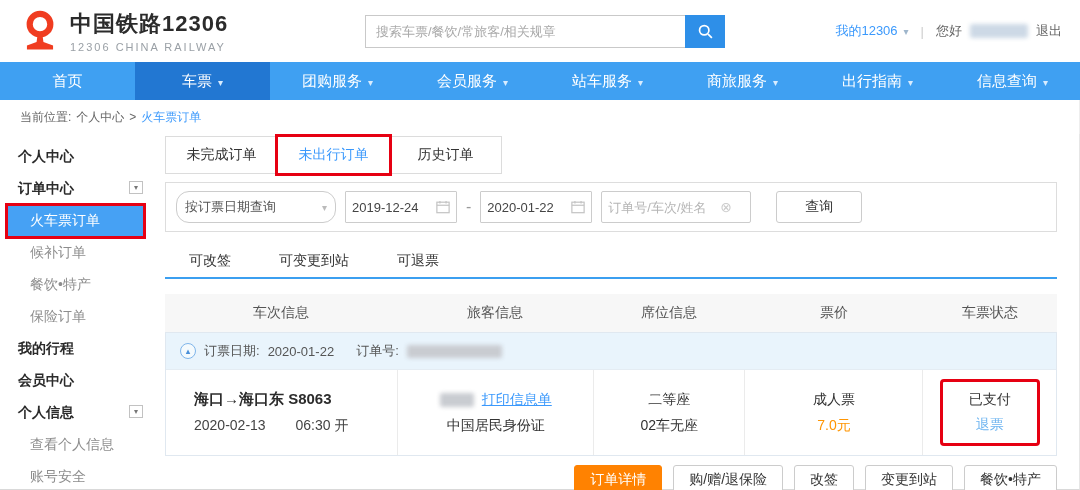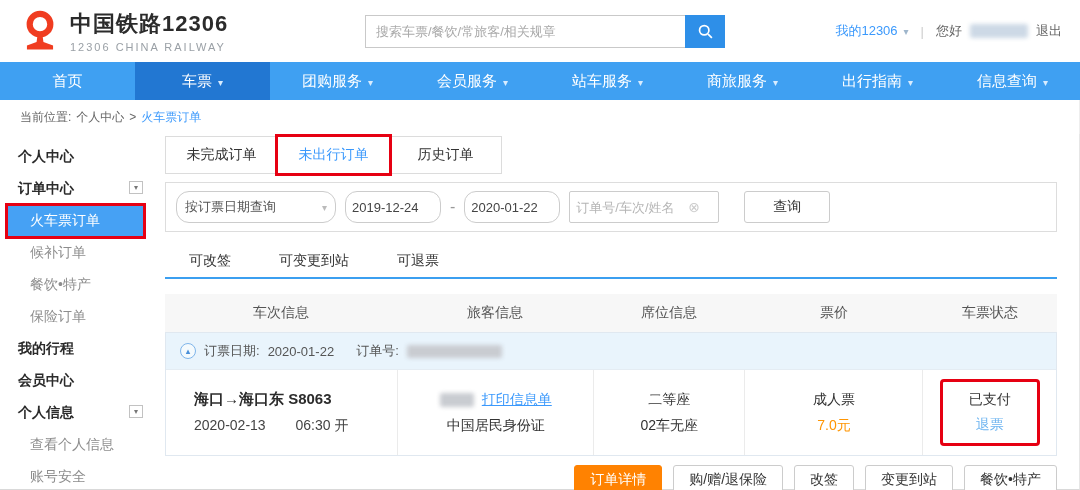--- a/index.html
+++ b/index.html
@@ -54,21 +54,21 @@
   .tab { min-width:113px; border:1px solid #dcdcdc; margin-left:-1px; display:flex; align-items:center; justify-content:center;
     font-size:14px; color:#333; background:#fff; cursor:pointer; }
   .tab:first-child { margin-left:0; }
   .tab.active { color:#3b99fc; outline:3px solid #e60012; outline-offset:-1px; z-index:2; }
 
   
   .filter-panel { border:1px solid #ddd; margin-top:8px; height:50px; display:flex; align-items:center; padding:0 10px; gap:9px; }
   .select-box { width:160px; height:32px; border:1px solid #ccc; border-radius:13px; display:flex; align-items:center;
     padding:0 8px; font-size:13px; color:#555; justify-content:space-between; cursor:pointer; }
   .select-box .caret-sm { color:#bbb; }
-  .date-box { width:96px; height:32px; border:1px solid #ccc; border-radius:12px; display:flex; align-items:center;
+  .date-box { width:112px; height:32px; border:1px solid #ccc; border-radius:1px; display:flex; align-items:center;
     padding:0 6px; gap:4px; }
   .date-box input { border:none; outline:none; width:80px; font-size:13px; color:#444; font-family:inherit; }
   .dash { color:#999; }
   .kw-box { width:150px; height:32px; border:1px solid #ccc; border-radius:2px; display:flex; align-items:center; padding:0 6px; }
   .kw-box input { border:none; outline:none; width:112px; font-size:13px; color:#444; font-family:inherit; }
   .kw-box input::placeholder { color:#b5b5b5; }
   .clear-icon { color:#ccc; font-size:14px; cursor:pointer; }
   .query-btn { width:86px; height:32px; margin-left:16px; background:#fff; border:1px solid #ccc; border-radius:3px;
     font-size:14px; color:#333; cursor:pointer; font-family:inherit; }
 

